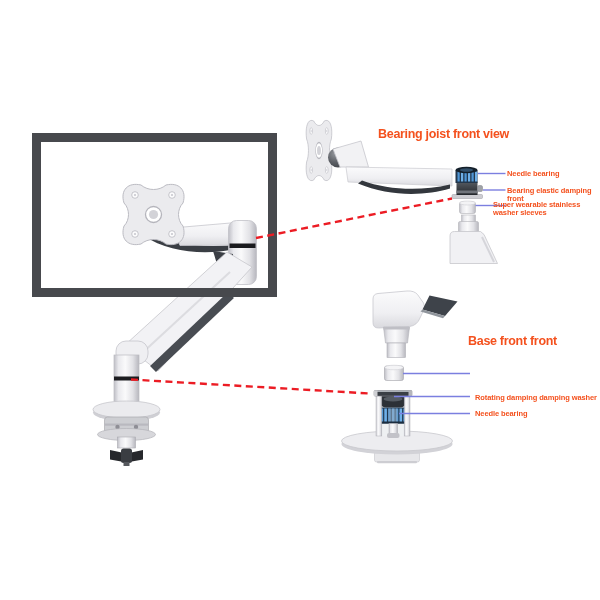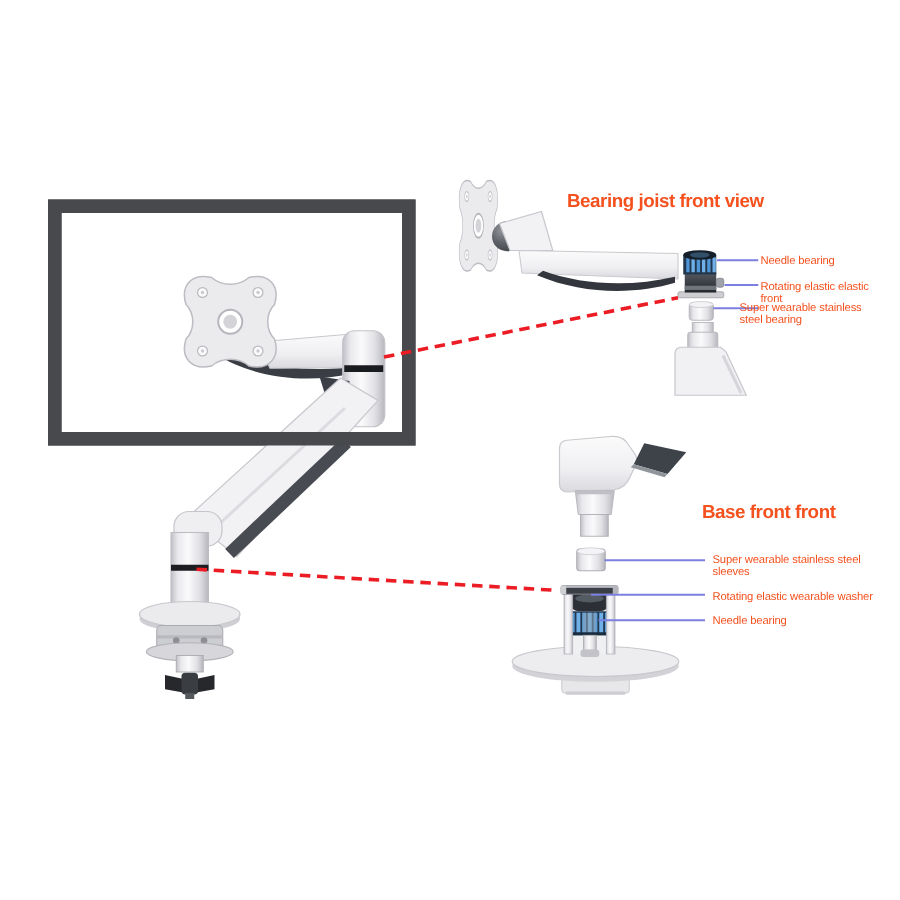--- a/index.html
+++ b/index.html
@@ -1,21 +1,21 @@
 <!DOCTYPE html>
 <html style="--label-color: #f4511e; --leader-color: #7b7fe0; --callout-color: #ec1c24;"><head>
 <meta charset="utf-8">
 <style>
   html,body{margin:0;padding:0;background:#fff;}
   .stage{position:relative;width:600px;height:600px;background:#fff;overflow:hidden;
          font-family:"Liberation Sans",sans-serif;}
   .stage svg{position:absolute;left:0;top:0;}
   .view-title{position:absolute;font-weight:bold;font-size:12.5px;line-height:14px;
          color:var(--label-color,#f4511e);letter-spacing:-0.3px;white-space:nowrap;}
-  .part-label{position:absolute;font-weight:normal;font-size:7.5px;line-height:8px;
+  .part-label{position:absolute;font-weight:bold;font-size:7.5px;line-height:8px;
          color:var(--label-color,#f4511e);letter-spacing:-0.1px;white-space:nowrap;}
   .leader{stroke:var(--leader-color,#7b7fe0);stroke-width:1.4;}
   .callout{stroke:var(--callout-color,#ec1c24);stroke-width:2.4;stroke-dasharray:7 4.5;fill:none;}
 </style>
 </head>
 <body>
 
 <div class="stage">
 
 <svg width="600" height="600" viewBox="0 0 600 600">
@@ -192,32 +192,28 @@
   </g>
 </svg>
 
 <div class="view-title" style="left:378px;top:127px">Bearing joist front view</div>
 <div class="view-title" style="left:468px;top:334px">Base front front</div>
 
 <div class="part-label" style="left:507px;top:169.5px">
   <div>Needle bearing</div>
 </div>
 <div class="part-label" style="left:507px;top:186.5px">
-  <div>Rotating elastic elastic</div>
+  <div>Bearing elastic damping</div>
   <div>front</div>
 </div>
 <div class="part-label" style="left:493px;top:201px">
   <div>Super wearable stainless</div>
-  <div>steel bearing</div>
-</div>
-
-<div class="part-label" style="left:475px;top:369px">
-  <div>Super wearable stainless steel</div>
-  <div>sleeves</div>
-</div>
+  <div>washer sleeves</div>
+</div>
+
 <div class="part-label" style="left:475px;top:393.5px">
-  <div>Rotating elastic wearable washer</div>
+  <div>Rotating damping damping washer</div>
 </div>
 <div class="part-label" style="left:475px;top:409.5px">
   <div>Needle bearing</div>
 </div>
 
 </div>
 
 </body></html>

